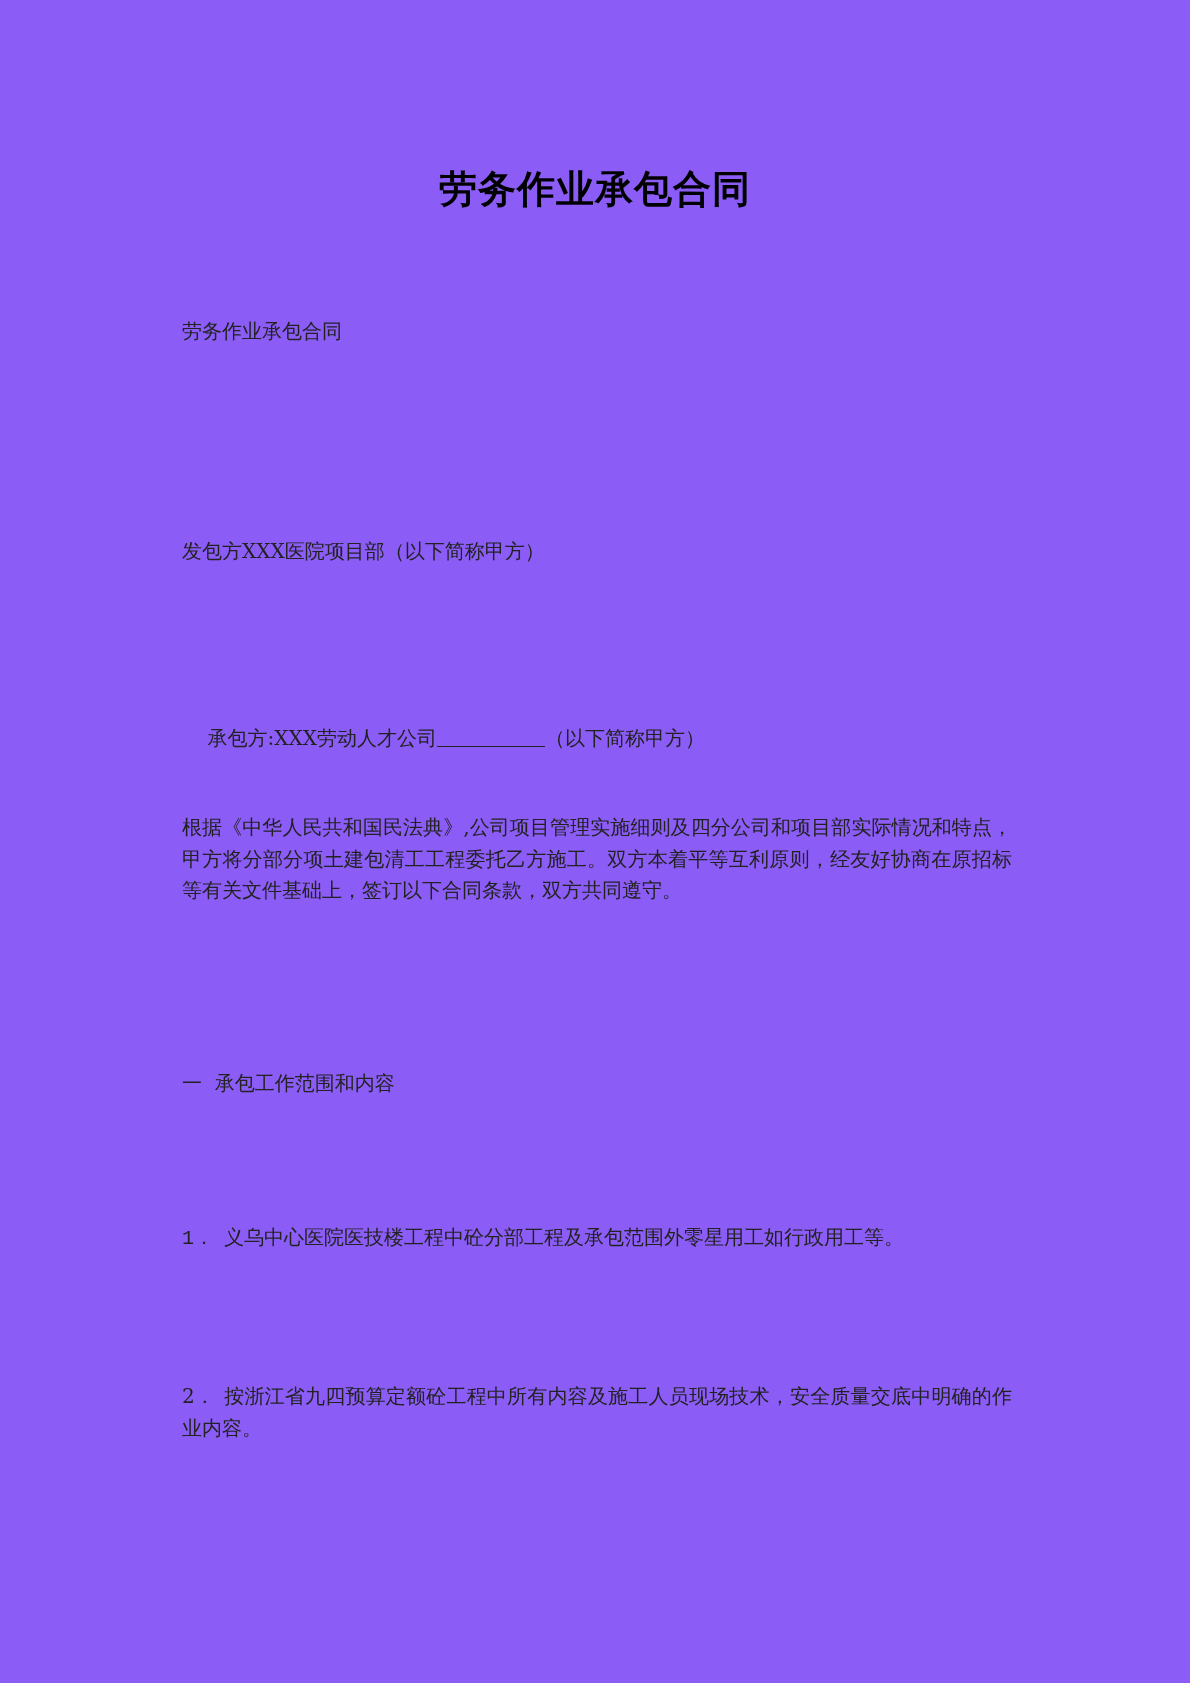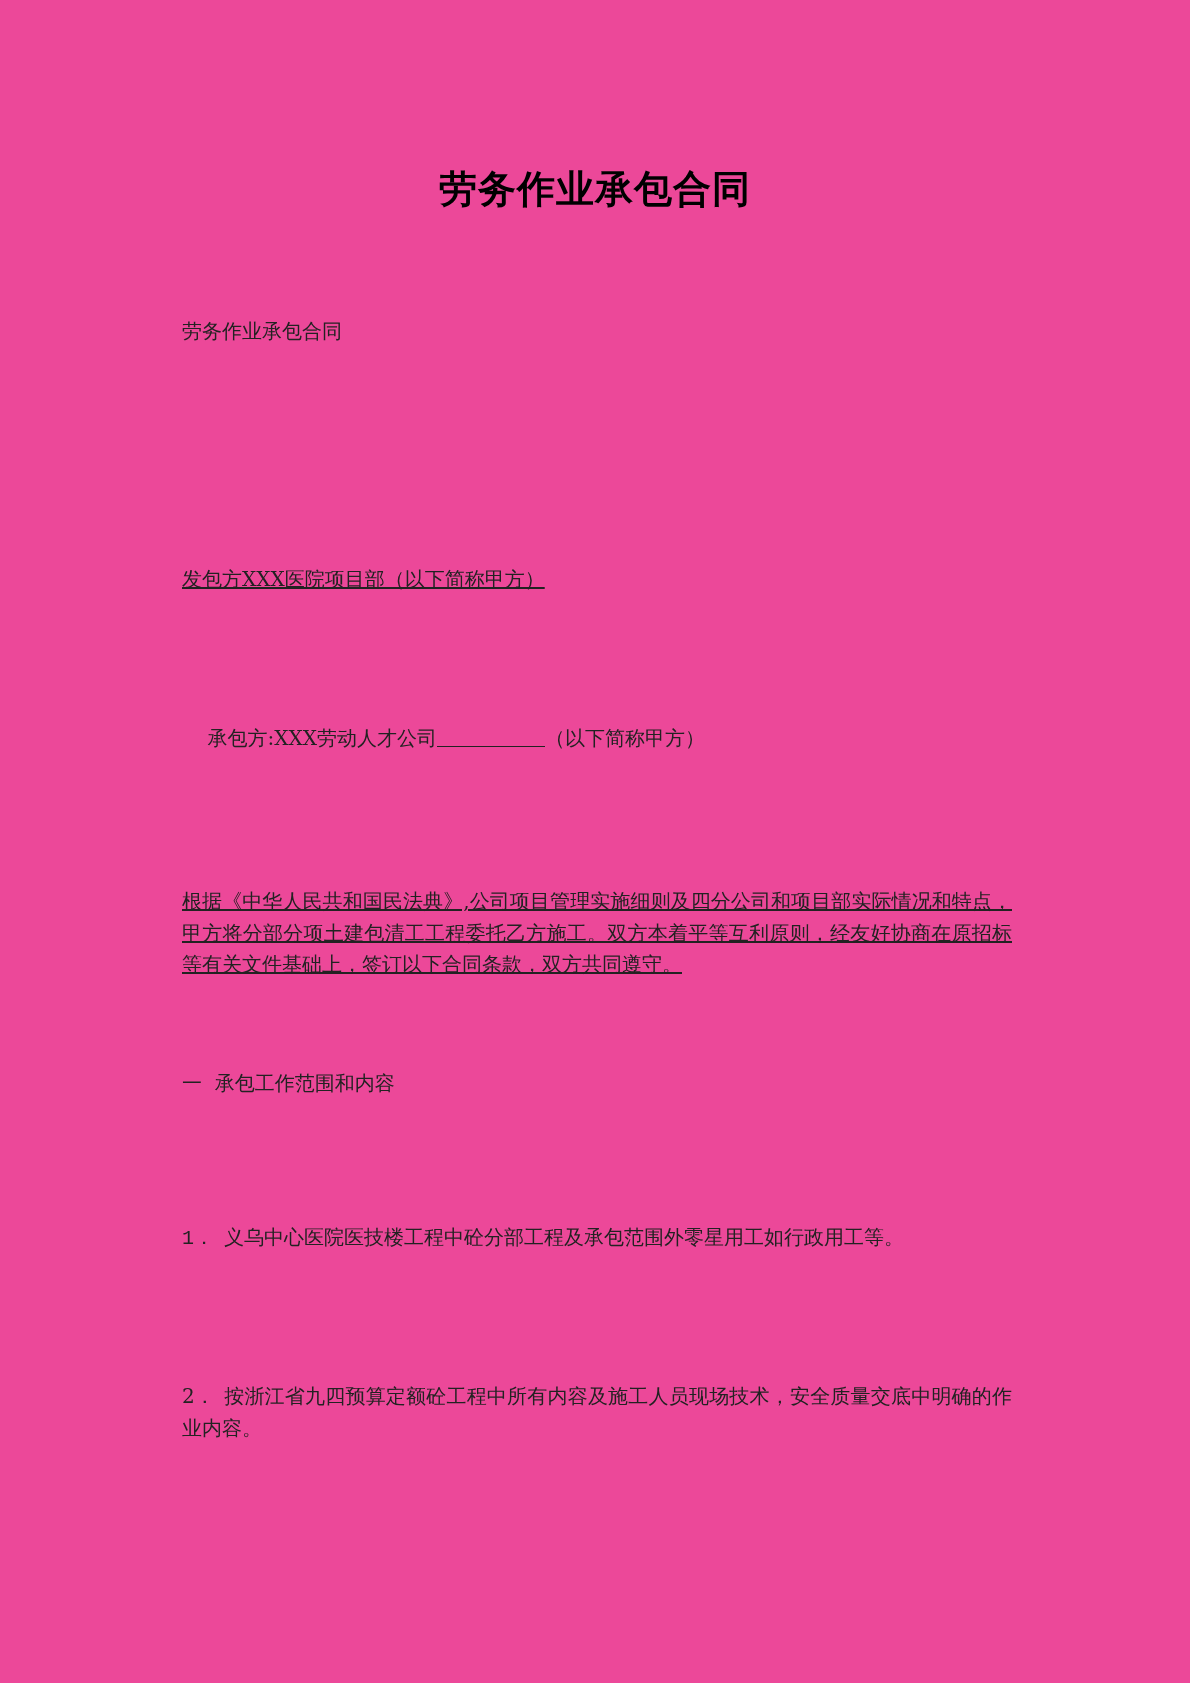--- a/index.html
+++ b/index.html
@@ -13,21 +13,21 @@
       position: relative;
       overflow: hidden;
       font-family: "DejaVu Serif", "Liberation Serif", serif;
       color: #1a1a1a;
     }
     .page {
       position: absolute;
       left: 0; top: 0;
       width: 1190px;
       height: 1683px;
-      background: #ec4899;
+      background: #8b5cf6;
     }
     .title {
       position: absolute;
       left: 0;
       width: 1190px;
       top: 166px;
       text-align: center;
       font-family: "DejaVu Sans", "Liberation Sans", sans-serif;
       font-weight: bold;
       font-size: 38px;
@@ -63,27 +63,27 @@
   </style>
 </head>
 <body>
 
 <div class="page">
 
   <div class="title">劳务作业承包合同</div>
 
   <div class="line" style="top:316px;">劳务作业承包合同</div>
 
-  <div class="line" style="top:564px;text-decoration:underline;">发包方XXX医院项目部（以下简称甲方）</div>
+  <div class="line" style="top:536px;">发包方XXX医院项目部（以下简称甲方）</div>
 
   <div class="line" style="top:692px;">
     <span>承包方:XXX劳动人才公司</span><span class="blank"></span><span>（以下简称甲方）</span>
   </div>
 
-  <div class="para" style="top:886px;text-decoration:underline;">根据《中华人民共和国民法典》,公司项目管理实施细则及四分公司和项目部实际情况和特点，甲方将分部分项土建包清工工程委托乙方施工。双方本着平等互利原则，经友好协商在原招标等有关文件基础上，签订以下合同条款，双方共同遵守。</div>
+  <div class="para" style="top:812px;">根据《中华人民共和国民法典》,公司项目管理实施细则及四分公司和项目部实际情况和特点，甲方将分部分项土建包清工工程委托乙方施工。双方本着平等互利原则，经友好协商在原招标等有关文件基础上，签订以下合同条款，双方共同遵守。</div>
 
   <div class="line" style="top:1068px;">一  承包工作范围和内容</div>
 
   <div class="para" style="top:1223px;font-family:Liberation Mono, monospace;">
     <span style="display:inline-block;width:42px;">1．</span><span>义乌中心医院医技楼工程中砼分部工程及承包范围外零星用工如行政用工等。</span>
   </div>
 
   <div class="para" style="top:1381px;">
     <span style="display:inline-block;width:42px;">2．</span><span>按浙江省九四预算定额砼工程中所有内容及施工人员现场技术，安全质量交底中明确的作业内容。</span>
   </div>

